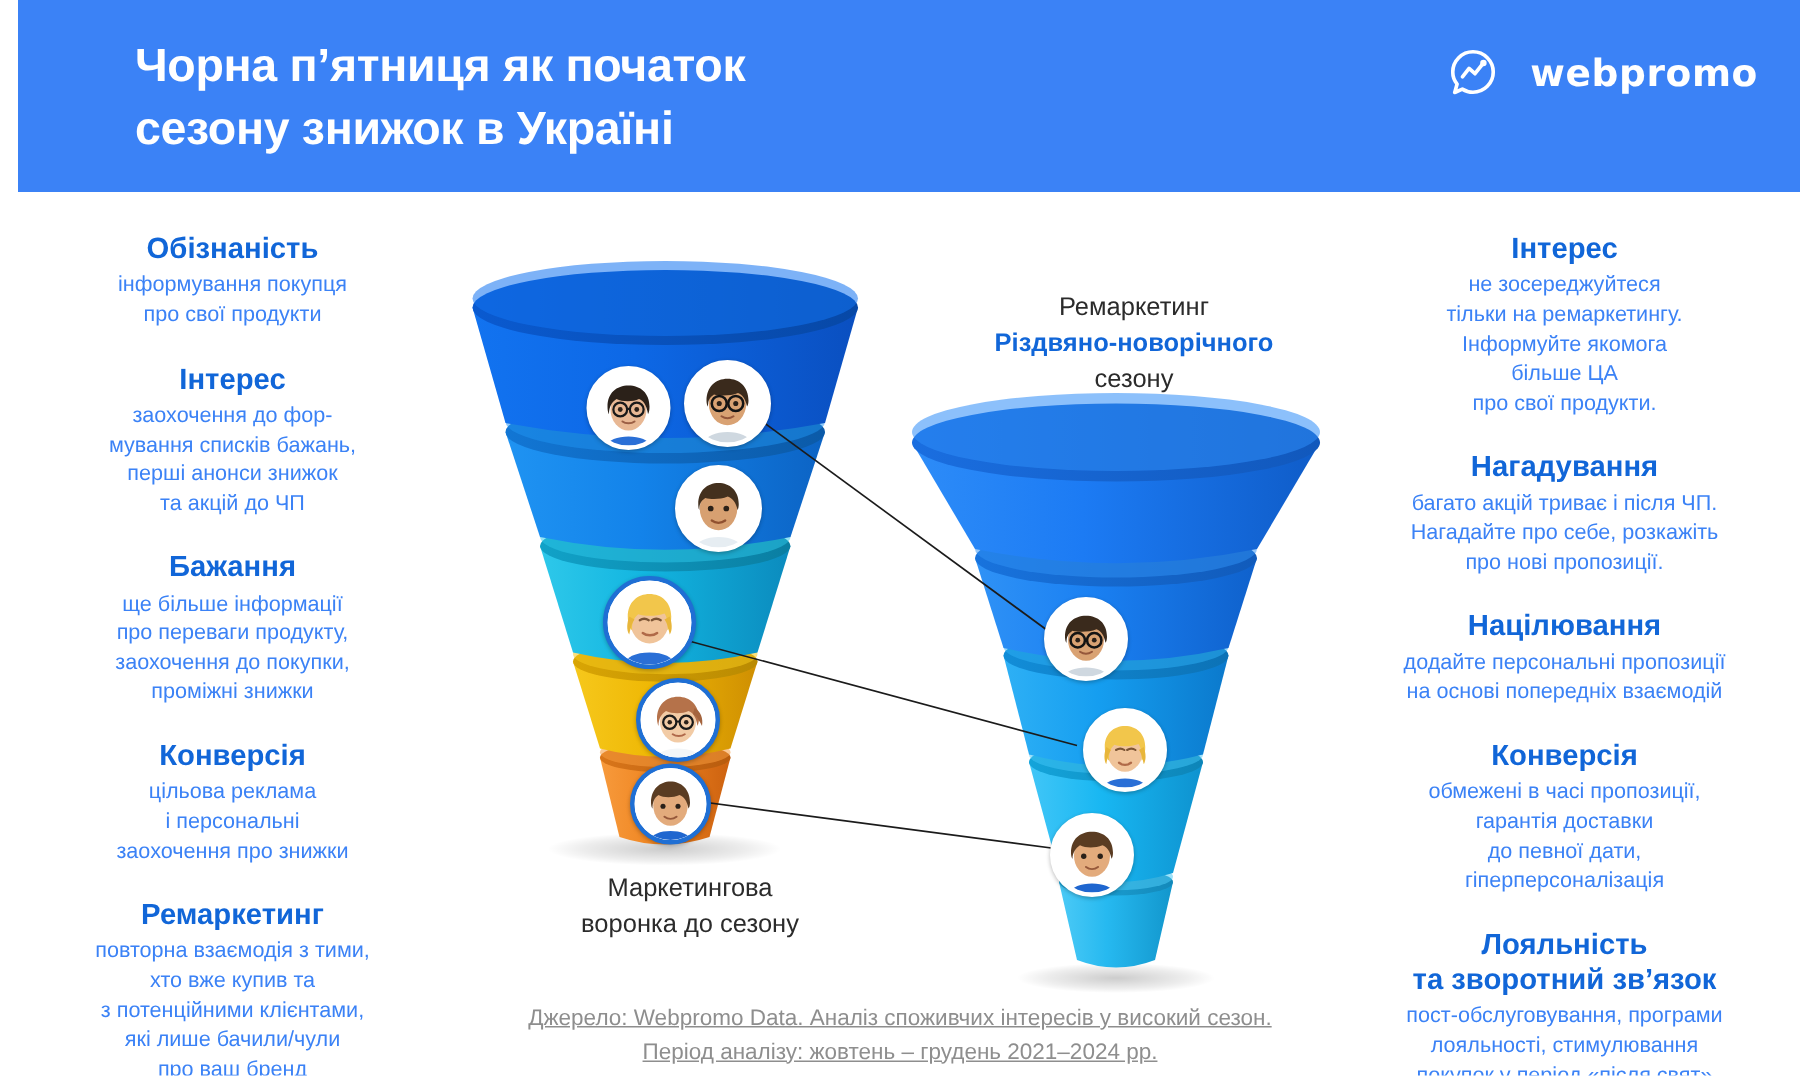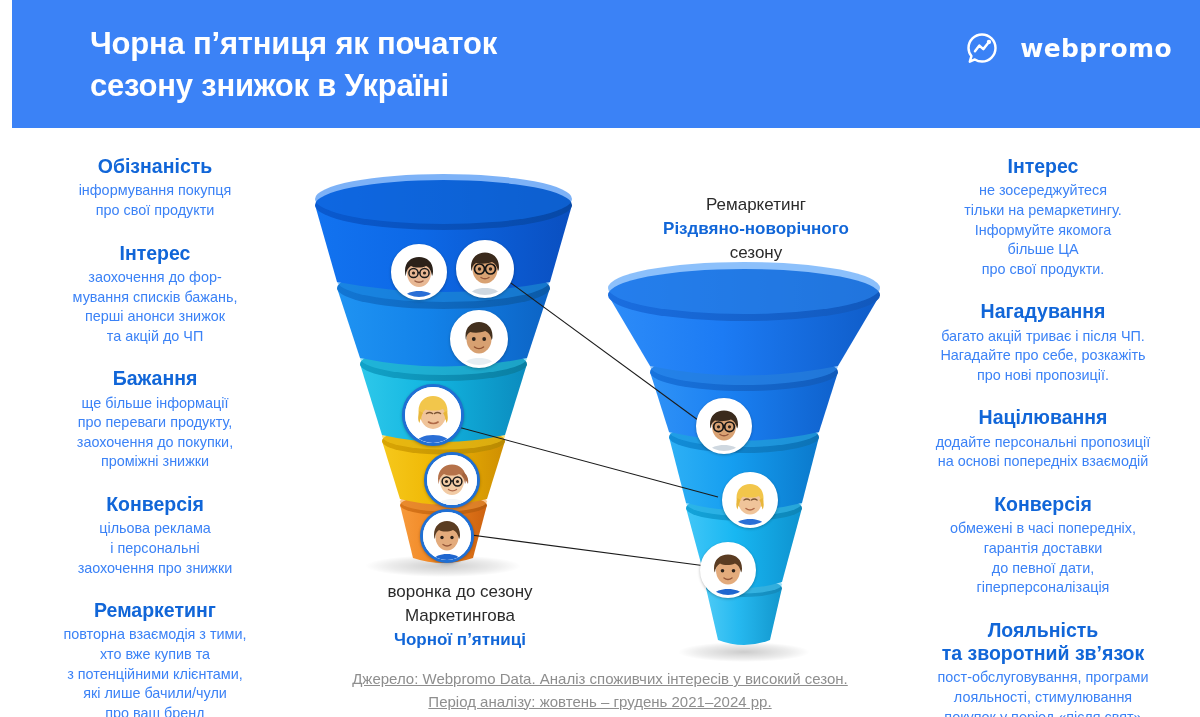--- a/index.html
+++ b/index.html
@@ -453,42 +453,41 @@
 Нагадайте про себе, розкажіть
 про нові пропозиції.</div>
     </div>
     <div class="blk">
       <div class="blk-title">Націлювання</div>
       <div class="blk-body">додайте персональні пропозиції
 на основі попередніх взаємодій</div>
     </div>
     <div class="blk">
       <div class="blk-title">Конверсія</div>
-      <div class="blk-body">обмежені в часі попередніх,
+      <div class="blk-body">обмежені в часі пропозиції,
 гарантія доставки
 до певної дати,
 гіперперсоналізація</div>
     </div>
     <div class="blk">
       <div class="blk-title">Лояльність
 та зворотний зв’язок</div>
       <div class="blk-body">пост-обслуговування, програми
 лояльності, стимулювання
 покупок у період «після свят»</div>
     </div>
   </div>
 
   <div class="cap cap-remarketing">
     <span class="cap-line">Ремаркетинг</span>
     <span class="cap-line accent">Різдвяно-новорічного</span>
     <span class="cap-line">сезону</span>
   </div>
 
   <div class="cap cap-funnel">
+    <span class="cap-line">Маркетингова</span>
     <span class="cap-line">воронка до сезону</span>
-    <span class="cap-line">Маркетингова</span>
-    <span class="cap-line accent">Чорної п’ятниці</span>
   </div>
 
   <div class="footer">Джерело: Webpromo Data. Аналіз споживчих інтересів у високий сезон.
 Період аналізу: жовтень – грудень 2021–2024 рр.</div>
 
 </div>
 
 </body></html>

